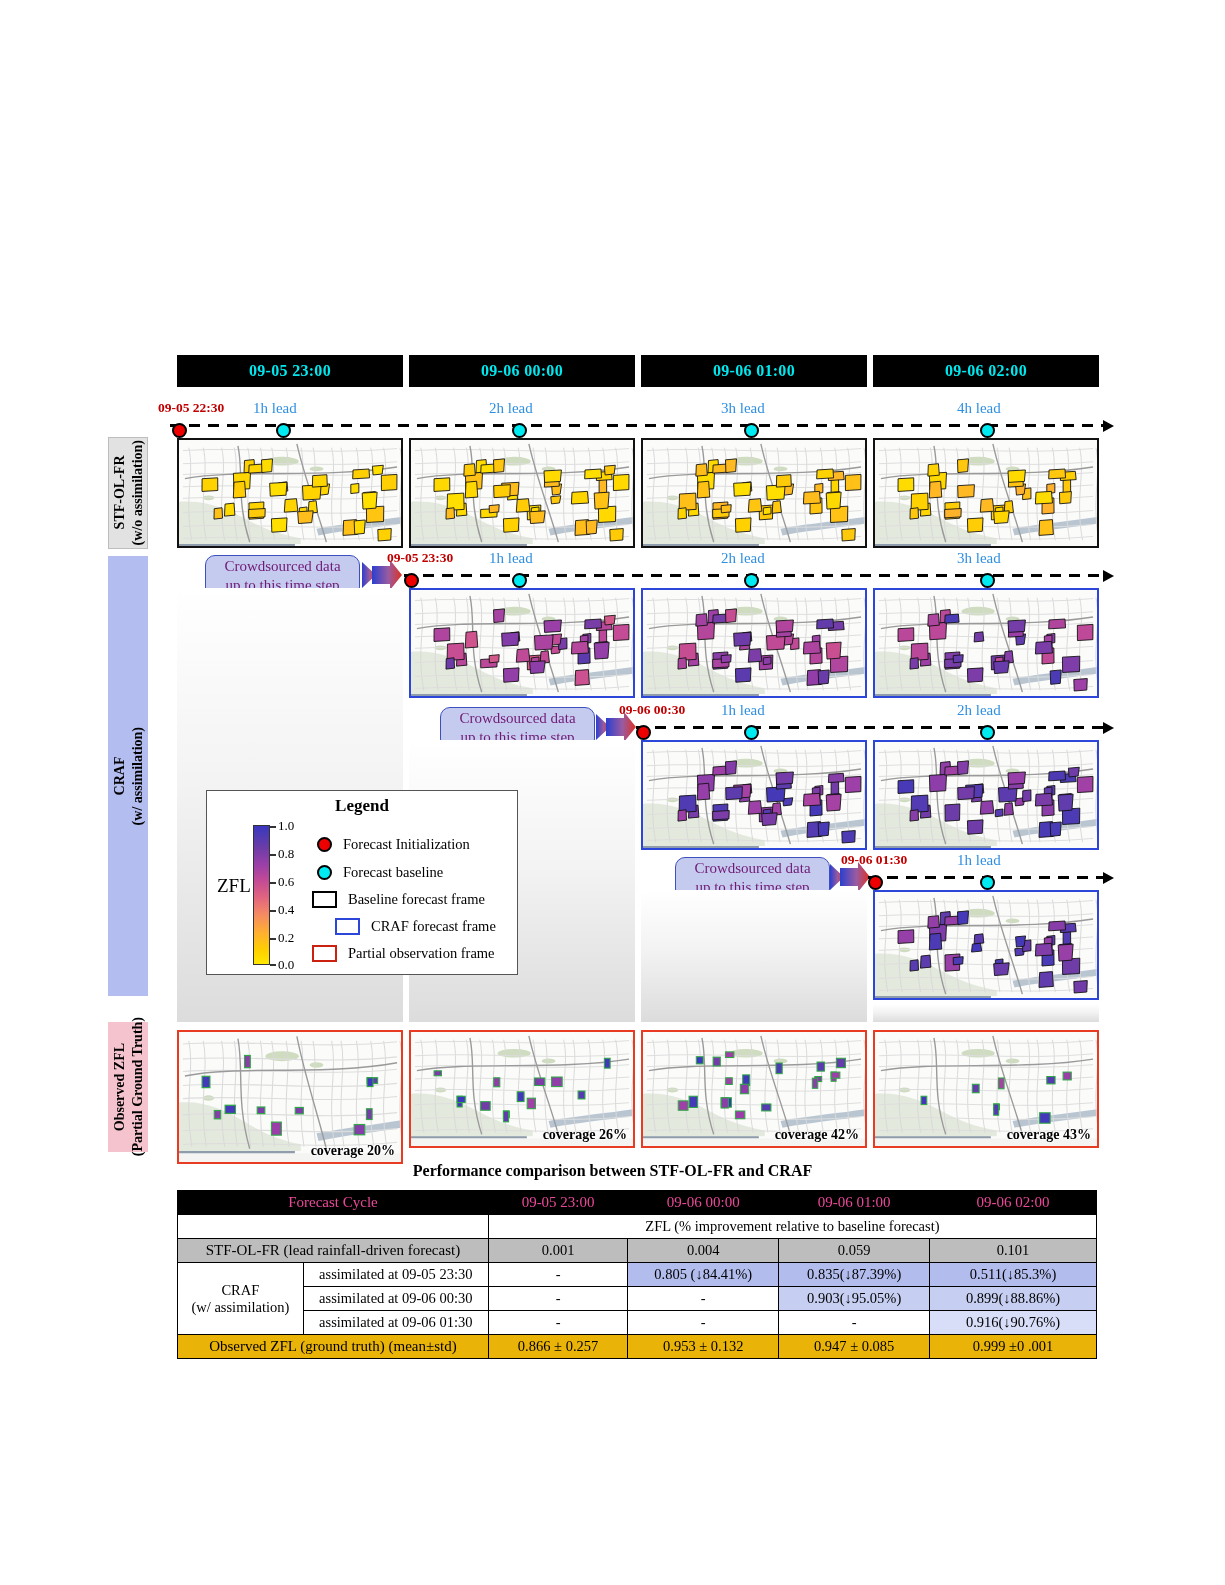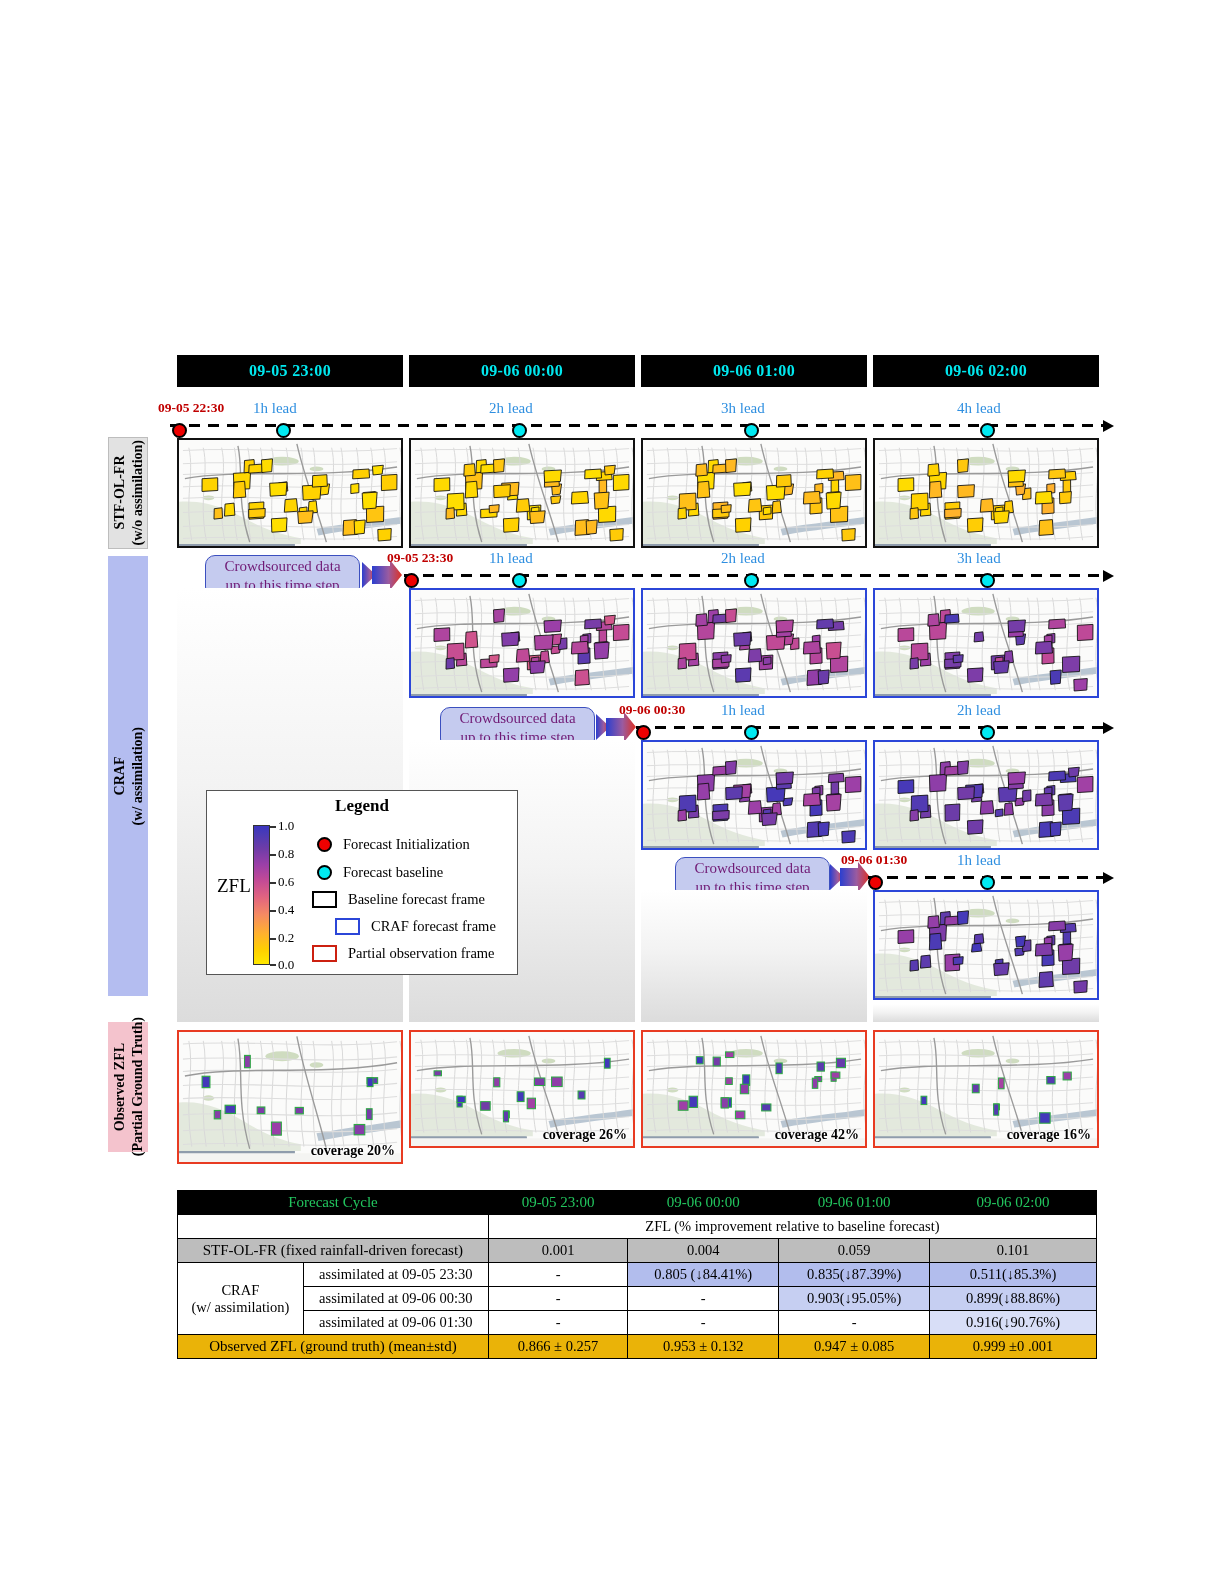--- a/index.html
+++ b/index.html
@@ -73,21 +73,21 @@
   .lg-row{position:absolute;display:flex;align-items:center;font-size:14.5px;white-space:nowrap;}
   .lg-dot{width:15px;height:15px;border-radius:50%;border:2px solid #000;box-sizing:border-box;margin-right:11px;}
   .lg-box{width:25px;height:17px;box-sizing:border-box;background:#fff;margin-right:11px;}
 
   
   .tbl-title{position:absolute;font-weight:bold;font-size:16px;text-align:center;width:100%;}
   table.perf{position:absolute;border-collapse:collapse;font-size:14.5px;
              table-layout:fixed;}
   table.perf td,table.perf th{border:1px solid #000;padding:3px 4px;text-align:center;
        vertical-align:middle;font-weight:normal;}
-  .hdr-black{background:#000;color:#22c55e;font-weight:bold;font-size:15px;}
+  .hdr-black{background:#000;color:#ec4899;font-weight:bold;font-size:15px;}
   .rowlbl-bold{font-weight:bold;font-size:15px;}
   .gray-row{background:#bdbdbd;}
   .pink-row{background:#eab308;border-radius:6px;}
   .blue1{background:#b2bded;}
   .blue2{background:#c6cff2;}
   .blue3{background:#d8def7;}
   .nowrap{white-space:nowrap;}
 </style>
 </head>
 <body>
@@ -1201,23 +1201,24 @@
           <rect x="46.9" y="66.5" width="5.8" height="8.6" fill="rgb(67,56,186)" stroke="#2fa845" stroke-width="1.1"></rect>
           <rect x="125.7" y="47.6" width="5.7" height="11.2" fill="rgb(166,66,163)" stroke="#2fa845" stroke-width="1.1"></rect>
           <rect x="191.5" y="41.5" width="8.3" height="8.1" fill="rgb(155,63,168)" stroke="#2fa845" stroke-width="1.1"></rect>
           <rect x="174.9" y="46.1" width="8.4" height="7.6" fill="rgb(85,59,177)" stroke="#2fa845" stroke-width="1.1"></rect>
           <rect x="99.1" y="54.1" width="6.9" height="8.8" fill="rgb(101,60,171)" stroke="#2fa845" stroke-width="1.1"></rect>
           <rect x="167.6" y="83.6" width="10.7" height="10.8" fill="rgb(68,57,186)" stroke="#2fa845" stroke-width="1.1"></rect>
           <rect x="120.8" y="74.5" width="5.9" height="6.0" fill="rgb(94,60,174)" stroke="#2fa845" stroke-width="1.1"></rect>
           <rect x="120.8" y="74.5" width="5.1" height="11.6" fill="rgb(84,59,178)" stroke="#2fa845" stroke-width="1.1"></rect>
         </g>
       </svg>
-    <span class="cov">coverage 16%</span>
-  </div>
-
+    <span class="cov">coverage 43%</span>
+  </div>
+
+  <div class="tbl-title" style="left:0;top:1162px;">Performance comparison between STF-OL-FR and CRAF</div>
 
   <table class="perf" style="left:177px;top:1190px;width:920px;">
     <colgroup>
       <col style="width:110px">
         <col style="width:162px">
       <col style="width:122px">
         <col style="width:132px">
         <col style="width:132px">
         <col style="width:146px">
     </colgroup>
@@ -1227,21 +1228,21 @@
       <td class="hdr-black">09-05 23:00</td>
       <td class="hdr-black">09-06 00:00</td>
       <td class="hdr-black">09-06 01:00</td>
       <td class="hdr-black">09-06 02:00</td>
     </tr>
     <tr>
       <td colspan="2"></td>
       <td colspan="4">ZFL (% improvement relative to  baseline forecast)</td>
     </tr>
     <tr class="gray-row">
-      <td colspan="2" class="rowlbl-bold">STF-OL-FR  (fixed rainfall-driven forecast)</td>
+      <td colspan="2" class="rowlbl-bold">STF-OL-FR  (lead rainfall-driven forecast)</td>
       <td>0.001</td>
       <td>0.004</td>
       <td>0.059</td>
       <td>0.101</td>
     </tr>
     <tr>
       <td rowspan="3">
         <div>CRAF</div>
         <div>(w/ assimilation)</div>
       </td>

